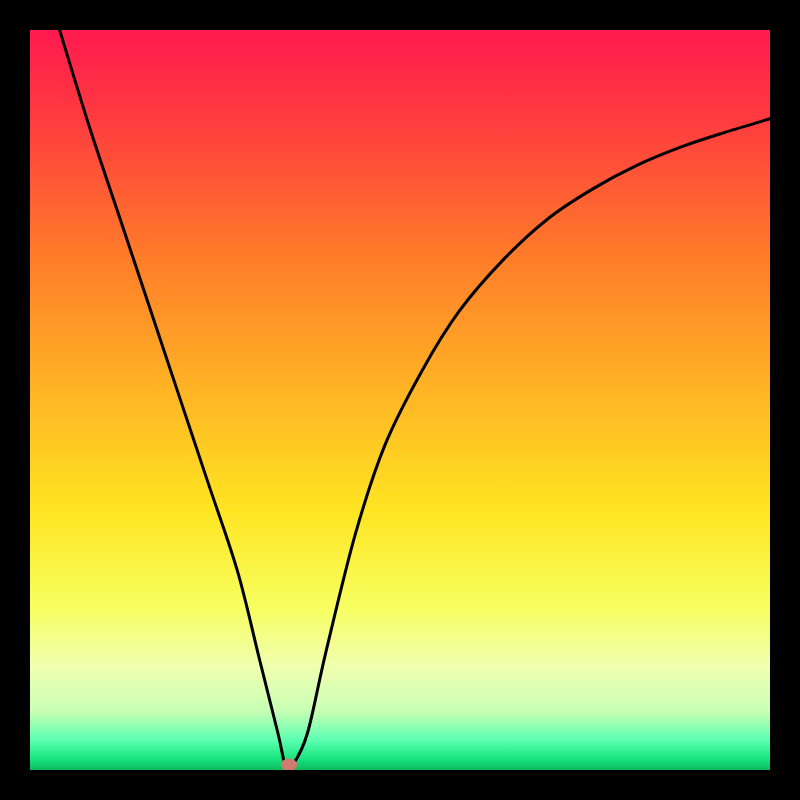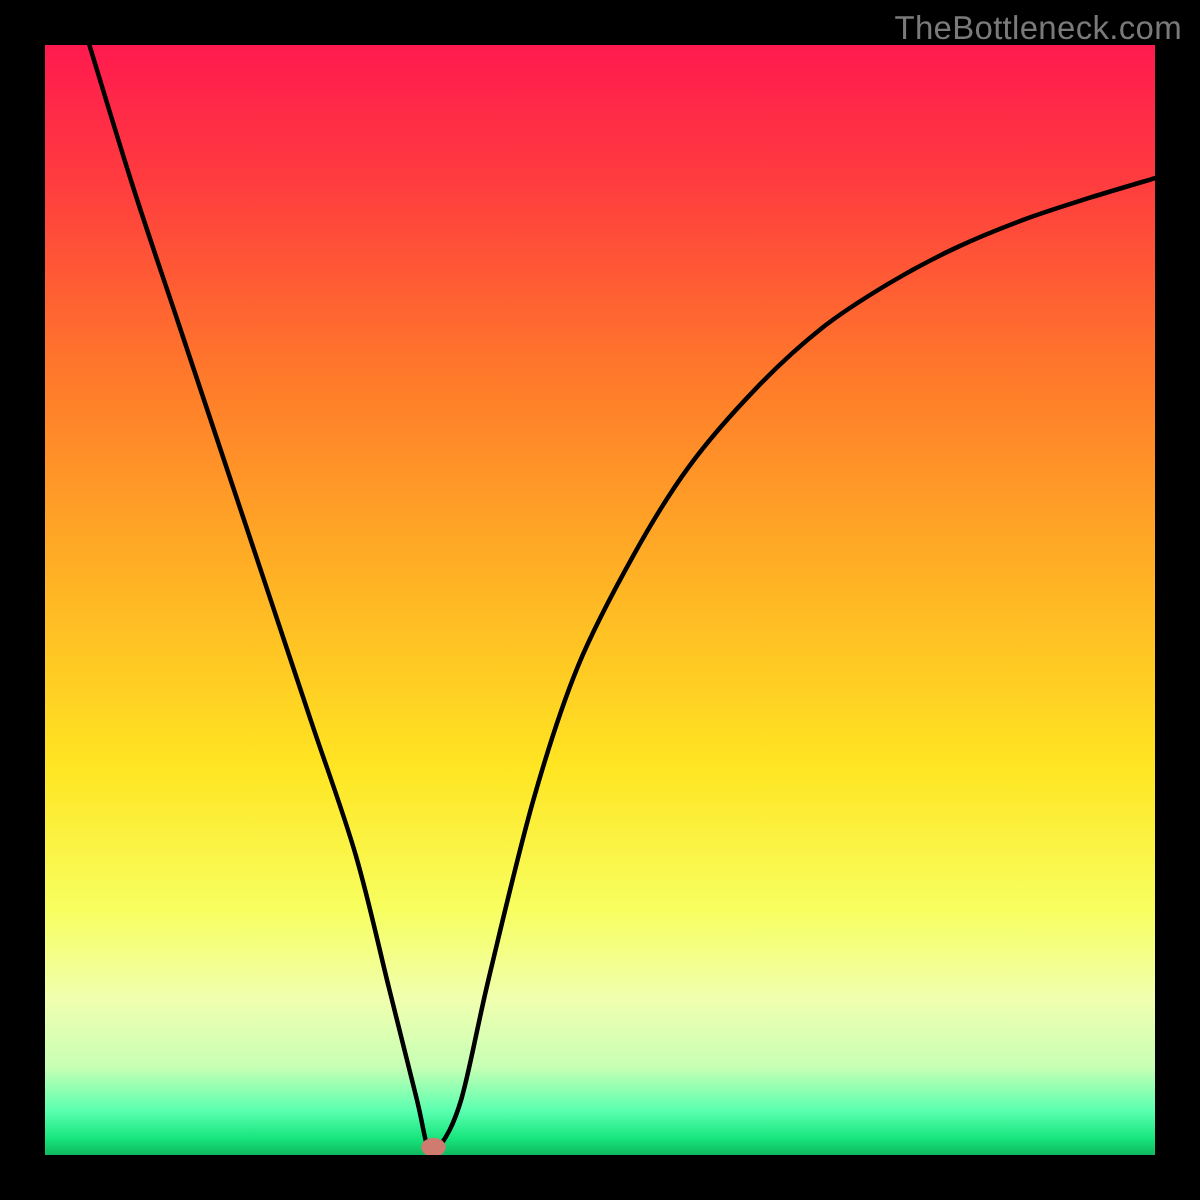--- a/index.html
+++ b/index.html
@@ -56,14 +56,13 @@
             <stop offset="96%" stop-color="#5bffb0"></stop>
             <stop offset="98.5%" stop-color="#17e57d"></stop>
             <stop offset="100%" stop-color="#0fb85f"></stop>
           </linearGradient>
         </defs>
         <rect x="0" y="0" width="740" height="740" fill="url(#bg-grad)"></rect>
         <path d="M 29.60 0.00 C 34.53 16.03, 49.33 65.37, 59.20 96.20 C 69.07 127.03, 78.93 155.40, 88.80 185.00 C 98.67 214.60, 108.53 244.20, 118.40 273.80 C 128.27 303.40, 138.13 333.00, 148.00 362.60 C 157.87 392.20, 167.73 421.80, 177.60 451.40 C 187.47 481.00, 198.57 510.60, 207.20 540.20 C 215.83 569.80, 222.62 601.87, 229.40 629.00 C 236.18 656.13, 243.58 685.36, 247.90 703.00 C 252.22 720.64, 252.83 729.52, 255.30 734.82 C 257.77 740.12, 259.00 740.12, 262.70 734.82 C 266.40 729.52, 271.95 721.87, 277.50 703.00 C 283.05 684.13, 287.98 654.90, 296.00 621.60 C 304.02 588.30, 315.73 537.73, 325.60 503.20 C 335.47 468.67, 344.10 441.53, 355.20 414.40 C 366.30 387.27, 379.87 362.60, 392.20 340.40 C 404.53 318.20, 415.63 299.70, 429.20 281.20 C 442.77 262.70, 458.80 244.82, 473.60 229.40 C 488.40 213.98, 503.20 200.42, 518.00 188.70 C 532.80 176.98, 547.60 167.98, 562.40 159.10 C 577.20 150.22, 592.00 142.45, 606.80 135.42 C 621.60 128.39, 636.40 122.47, 651.20 116.92 C 666.00 111.37, 680.80 106.81, 695.60 102.12 C 710.40 97.43, 732.60 91.02, 740.00 88.80" fill="none" stroke="#000000" stroke-width="3" stroke-linecap="round" stroke-linejoin="round"></path>
         <ellipse cx="259.00" cy="734.82" rx="8.14" ry="6.29" fill="#cf7b6f"></ellipse>
       </svg>
   </div>
-  <div class="watermark">TheBottleneck.com</div>
 </div>
 
 </body></html>

